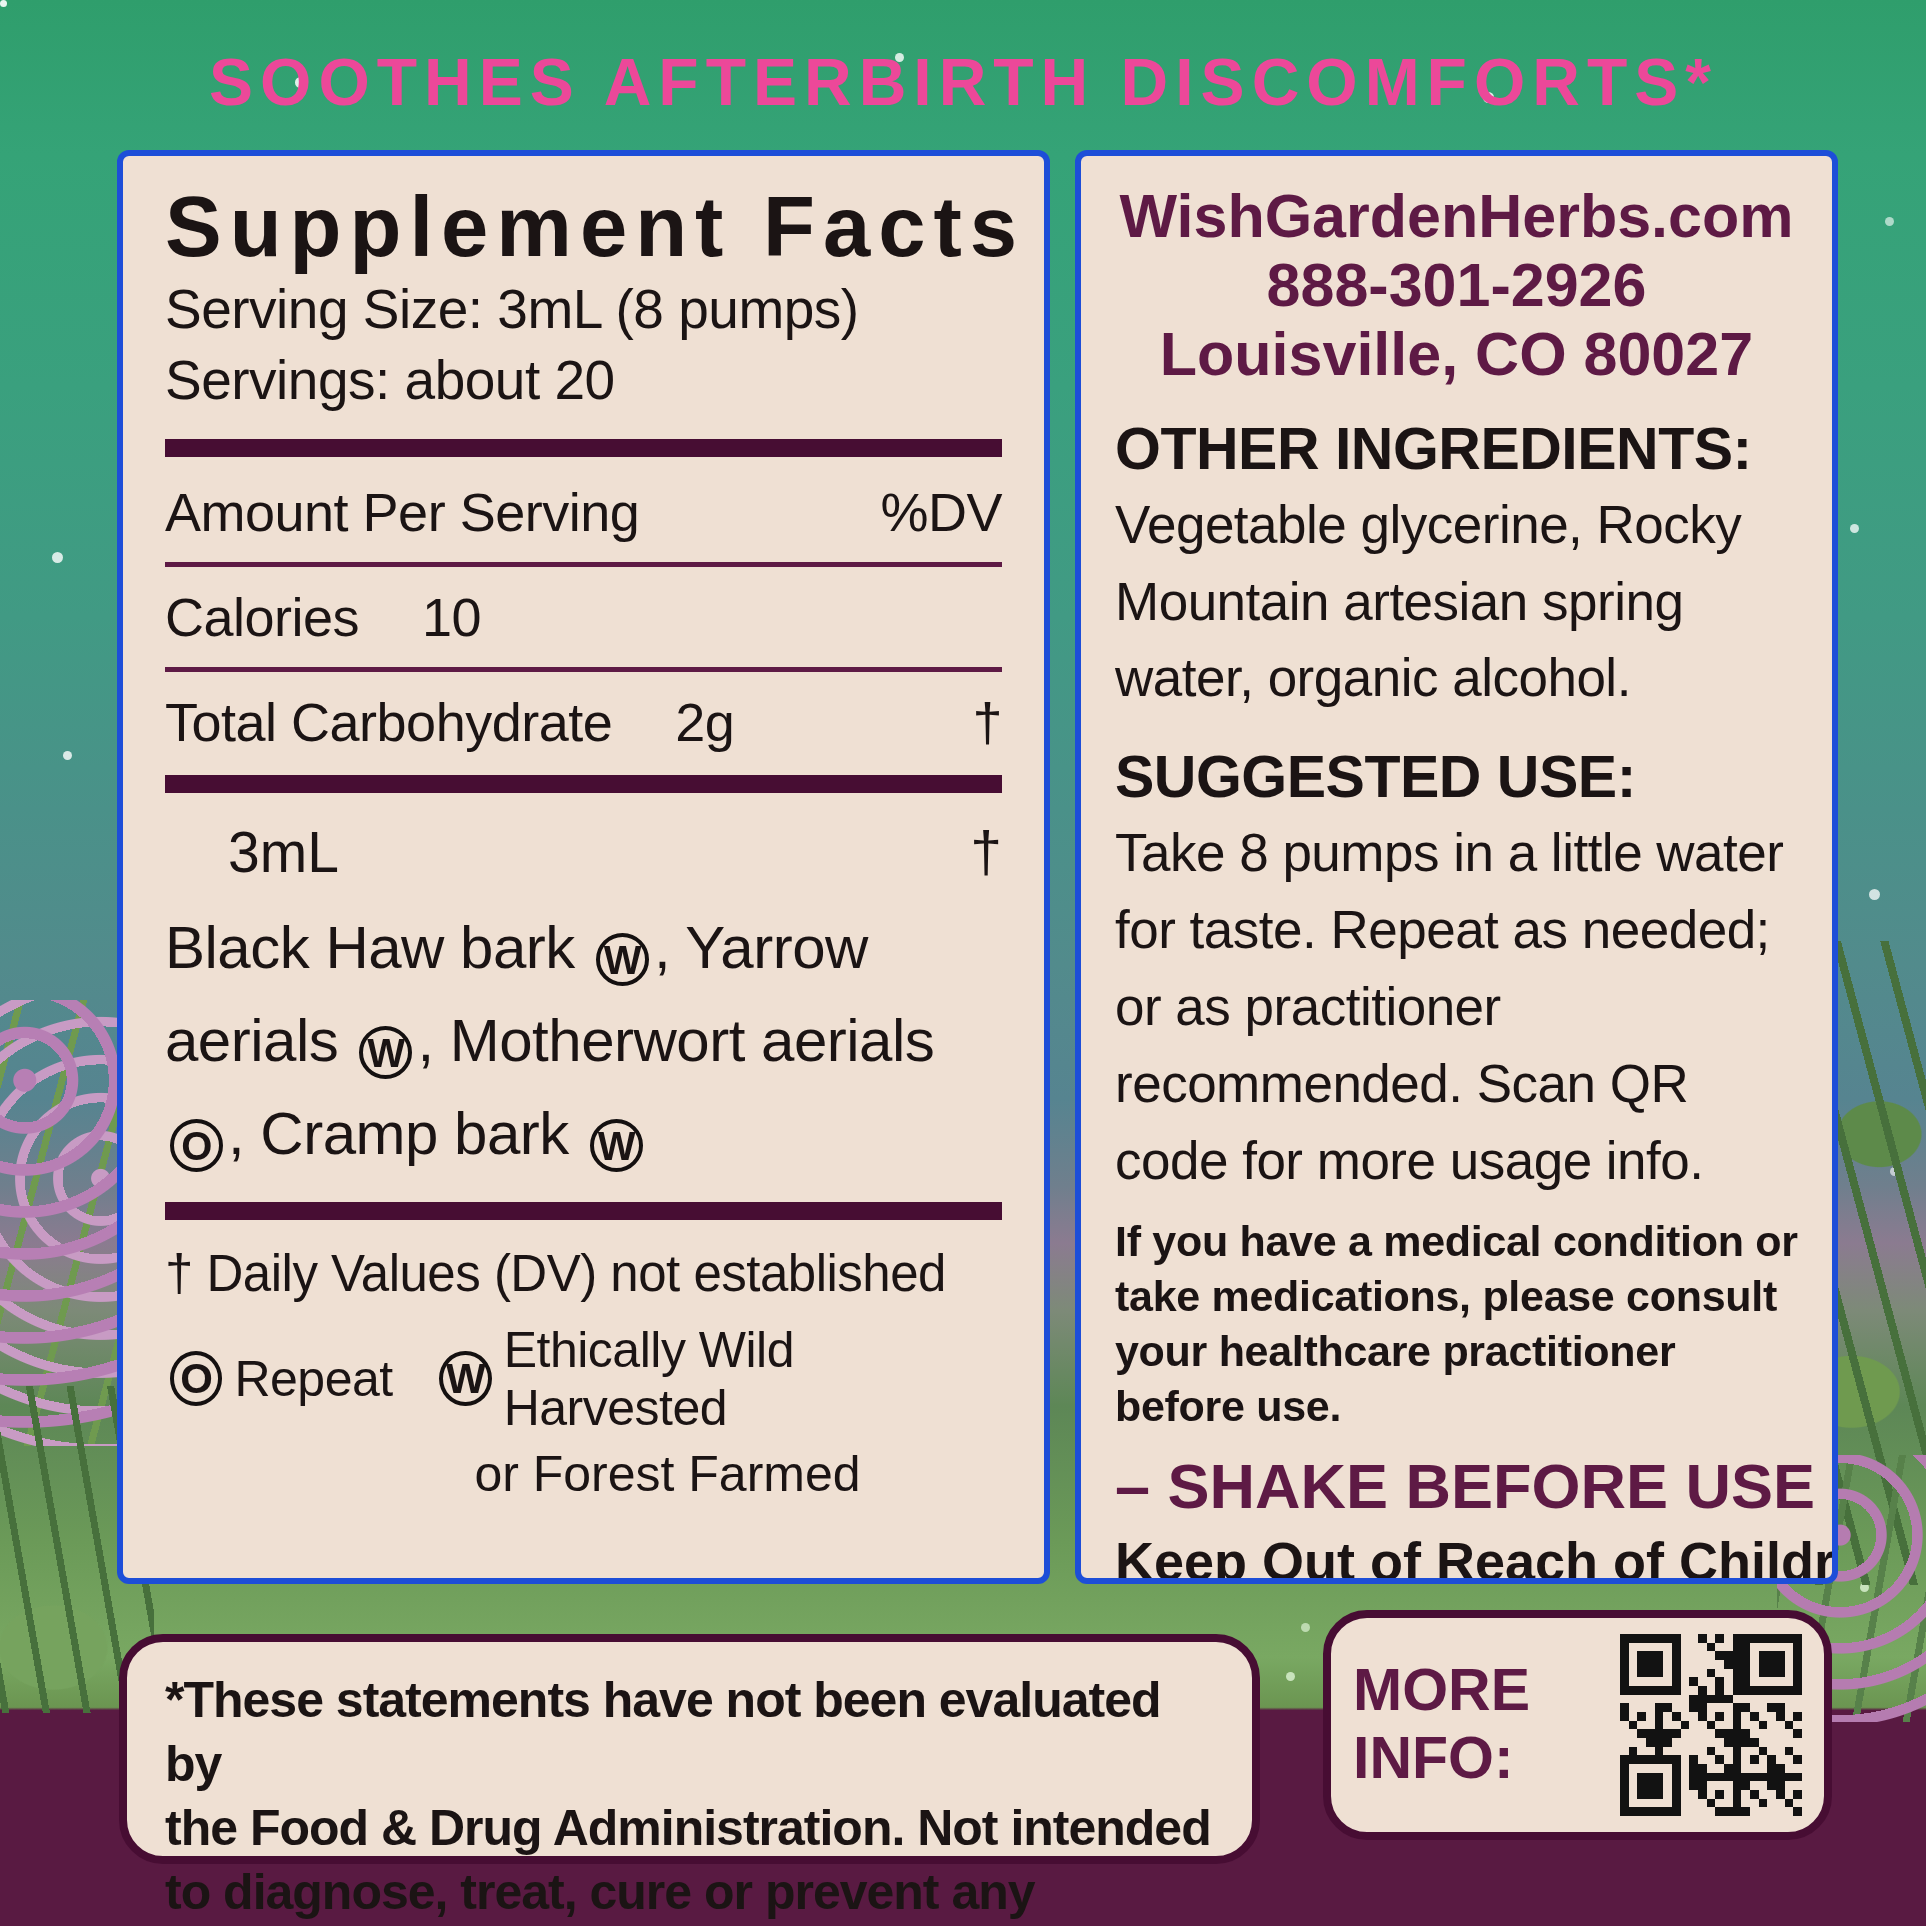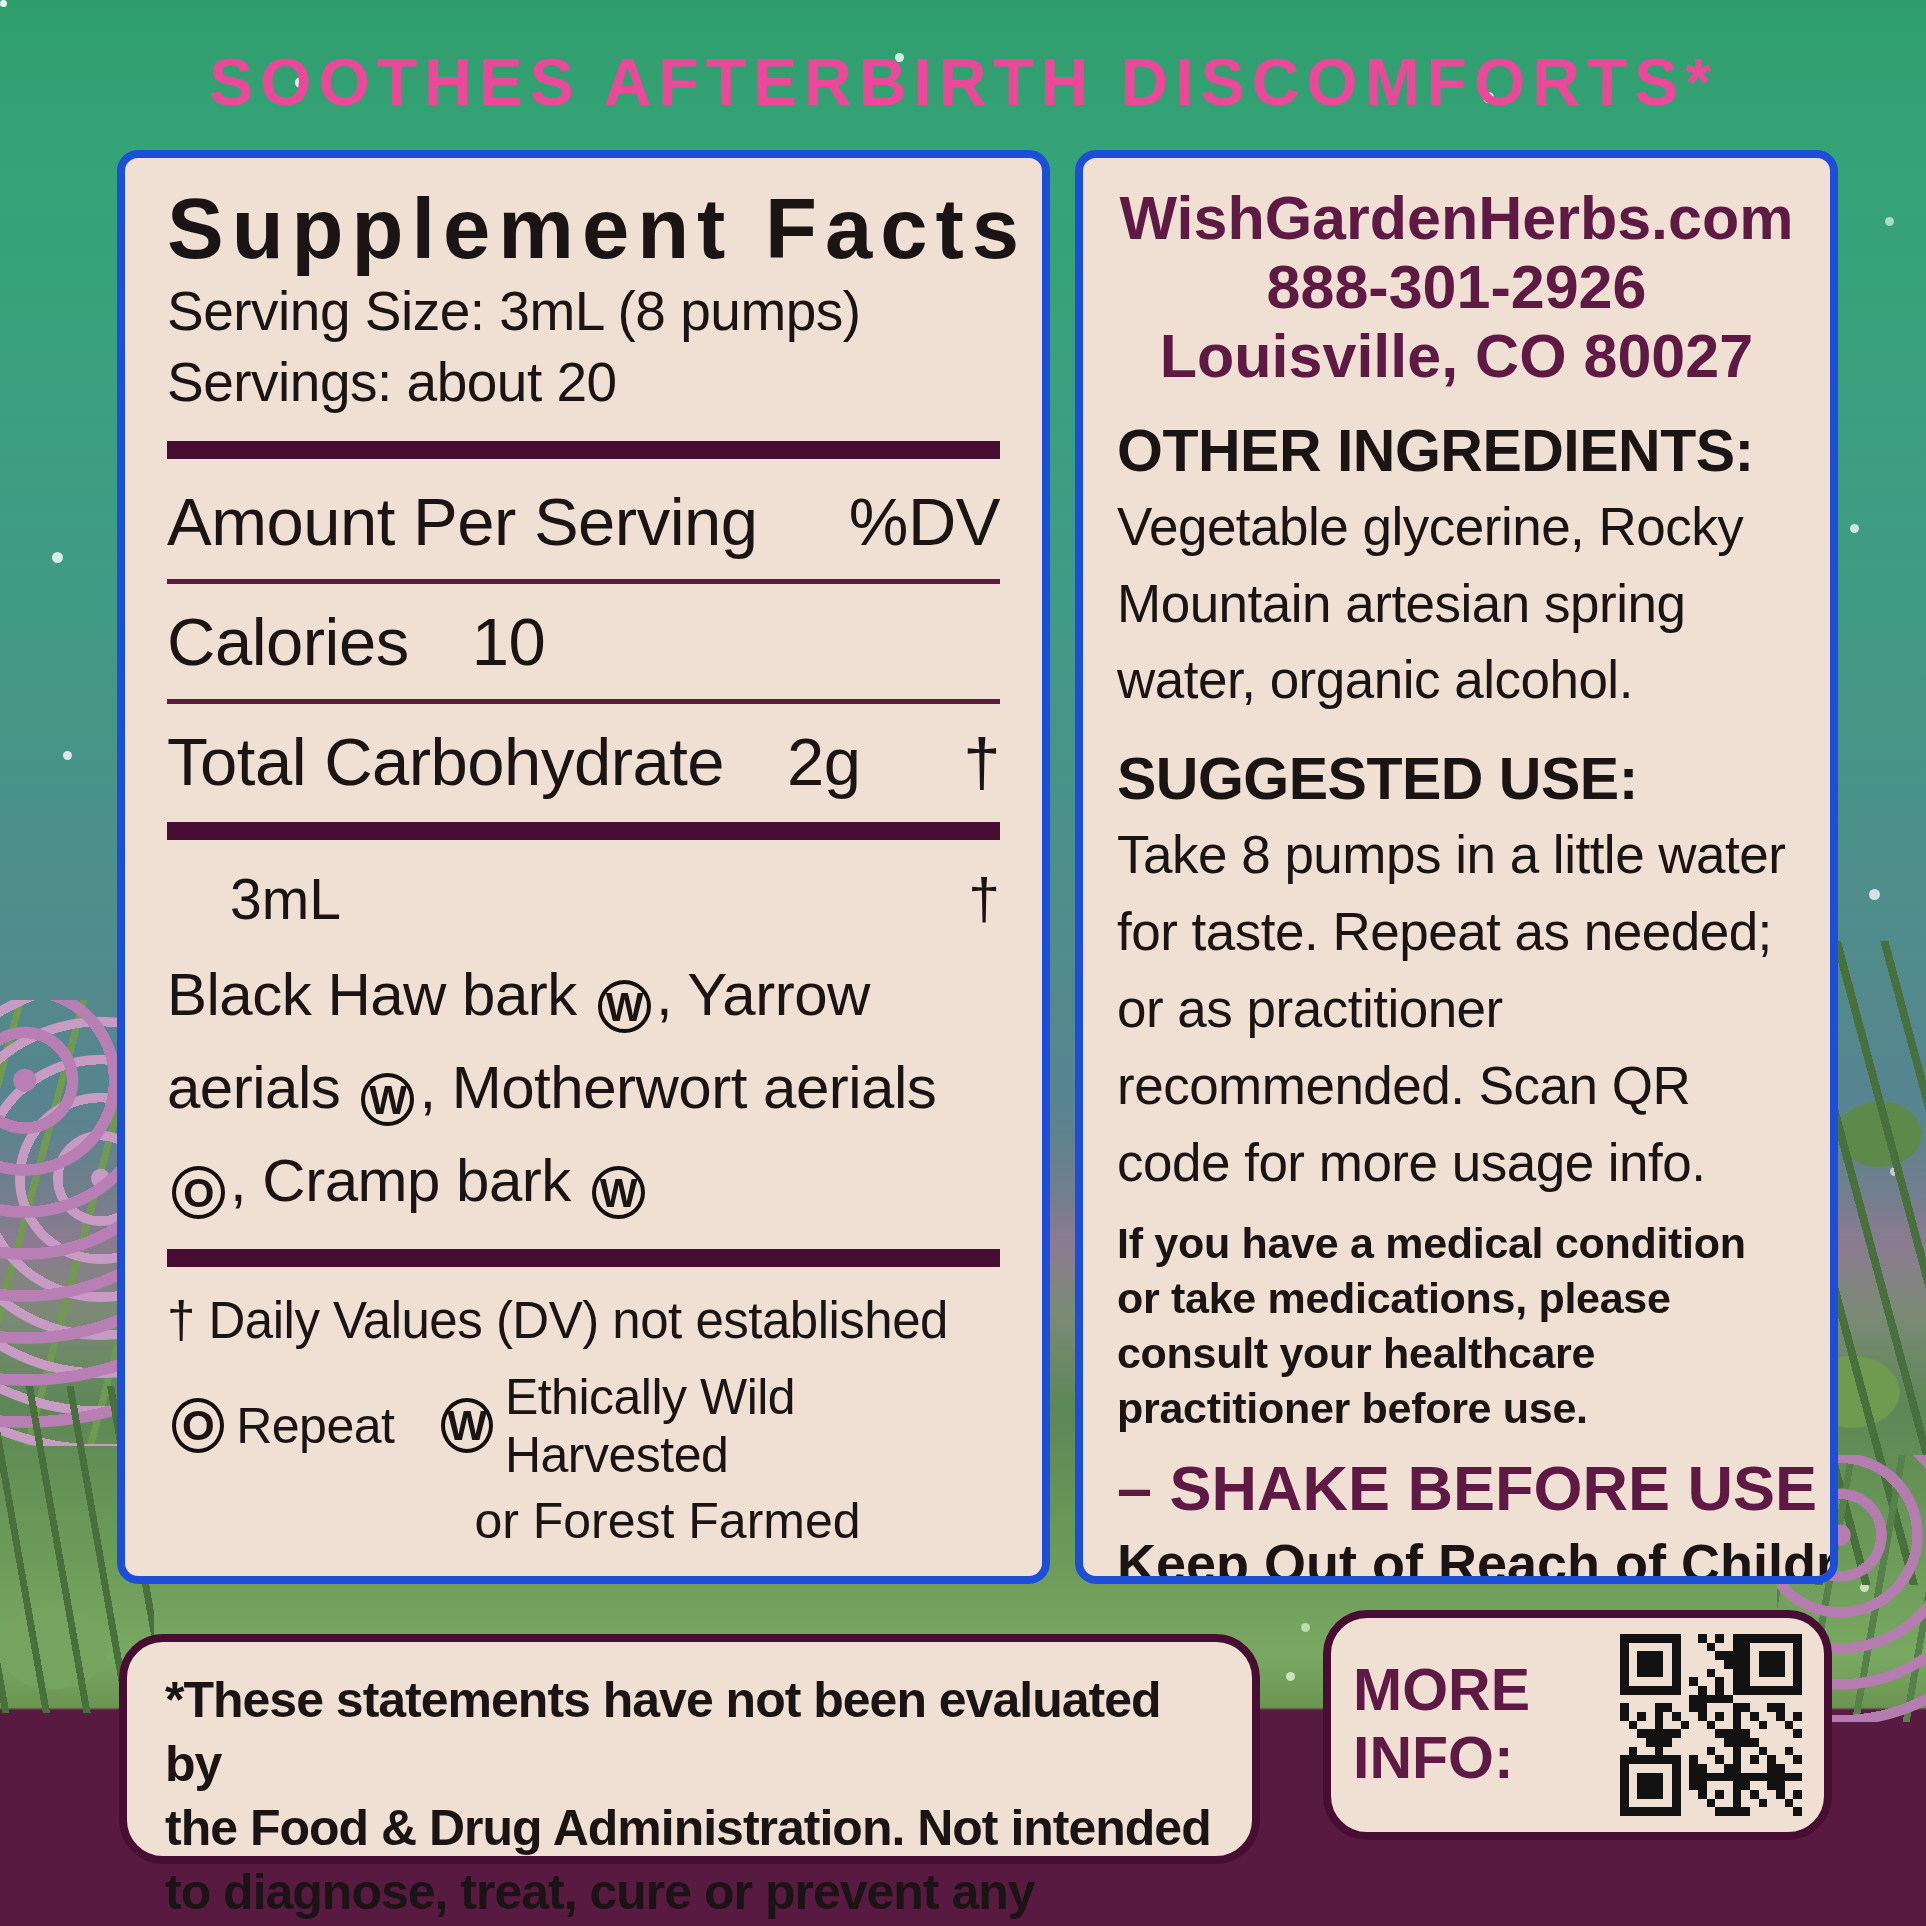--- a/index.html
+++ b/index.html
@@ -42,31 +42,31 @@
     background:
       repeating-radial-gradient(circle at 40% 30%, #b57cb0 0 10px, rgba(0,0,0,0) 11px 36px),
       repeating-linear-gradient(100deg, rgba(0,0,0,0) 0 20px, #57814a 20px 27px, rgba(0,0,0,0) 27px 50px);}
 
   
   .claim{position:absolute;top:44px;left:0;width:100%;text-align:center;
     font-size:66px;font-weight:bold;letter-spacing:7px;color:#ec4899;white-space:nowrap;}
 
   
   .panel{position:absolute;box-sizing:border-box;background:#efe0d3;
-    border:8px solid #1d4ed8;border-radius:21px;overflow:hidden;}
+    border:6px solid #1d4ed8;border-radius:12px;overflow:hidden;}
   .panel-facts{left:117px;top:150px;width:933px;height:1434px;padding:24px 42px 30px;}
   .panel-info{left:1075px;top:150px;width:763px;height:1434px;padding:26px 34px 24px;}
 
   
   .sf-title{font-size:85px;font-weight:bold;letter-spacing:8px;line-height:1.1;white-space:nowrap;}
   .sf-serving{font-size:55px;line-height:1.3;letter-spacing:-0.5px;}
   .bar{height:18px;background:#470d33;margin:22px 0 24px;}
   .bar.mid{margin:22px 0 26px;}
   .rule{height:5px;background:#5e1a45;margin:19px 0;}
-  .fact-row{display:flex;align-items:flex-end;font-size:67px;letter-spacing:-0.5px;}
+  .fact-row{display:flex;align-items:flex-end;font-size:54px;letter-spacing:-0.5px;}
   .fact-row .val{margin-left:63px;}
   .fact-row .dag{margin-left:auto;}
   .fact-row .right{margin-left:auto;}
   .blend-row{display:flex;align-items:baseline;font-size:57px;}
   .blend-row .lbl{font-weight:bold;}
   .blend-row .val{margin-left:63px;}
   .blend-row .dag{margin-left:auto;}
   .ingredients{margin-top:16px;font-size:60px;line-height:1.55;letter-spacing:-0.5px;}
   .cw{display:inline-flex;align-items:center;justify-content:center;box-sizing:border-box;
     width:53px;height:53px;border:4px solid #141010;border-radius:50%;

